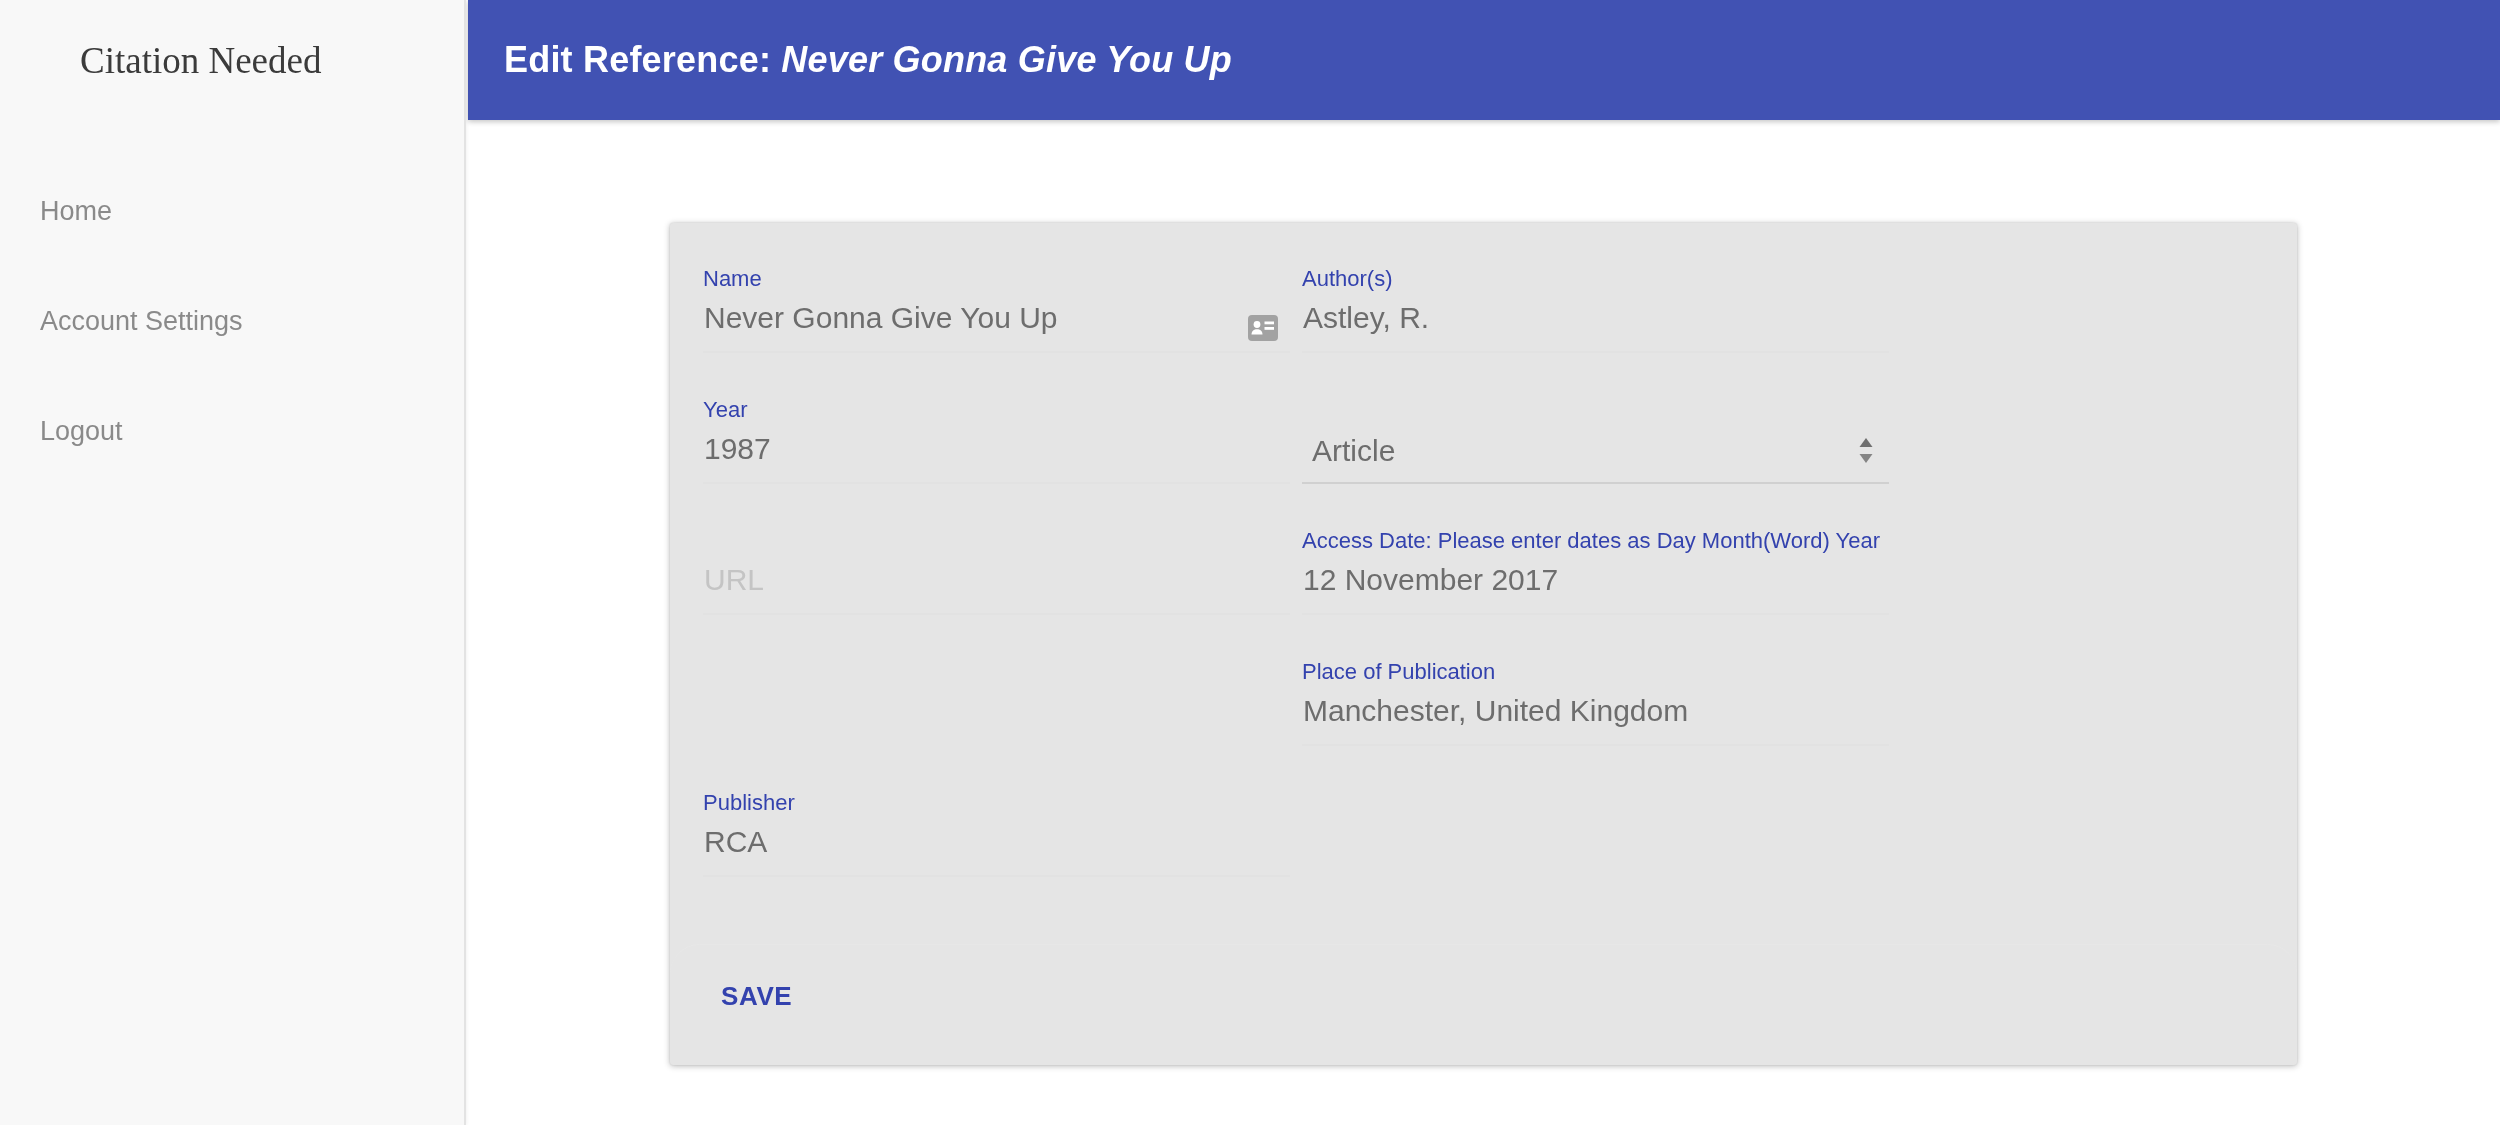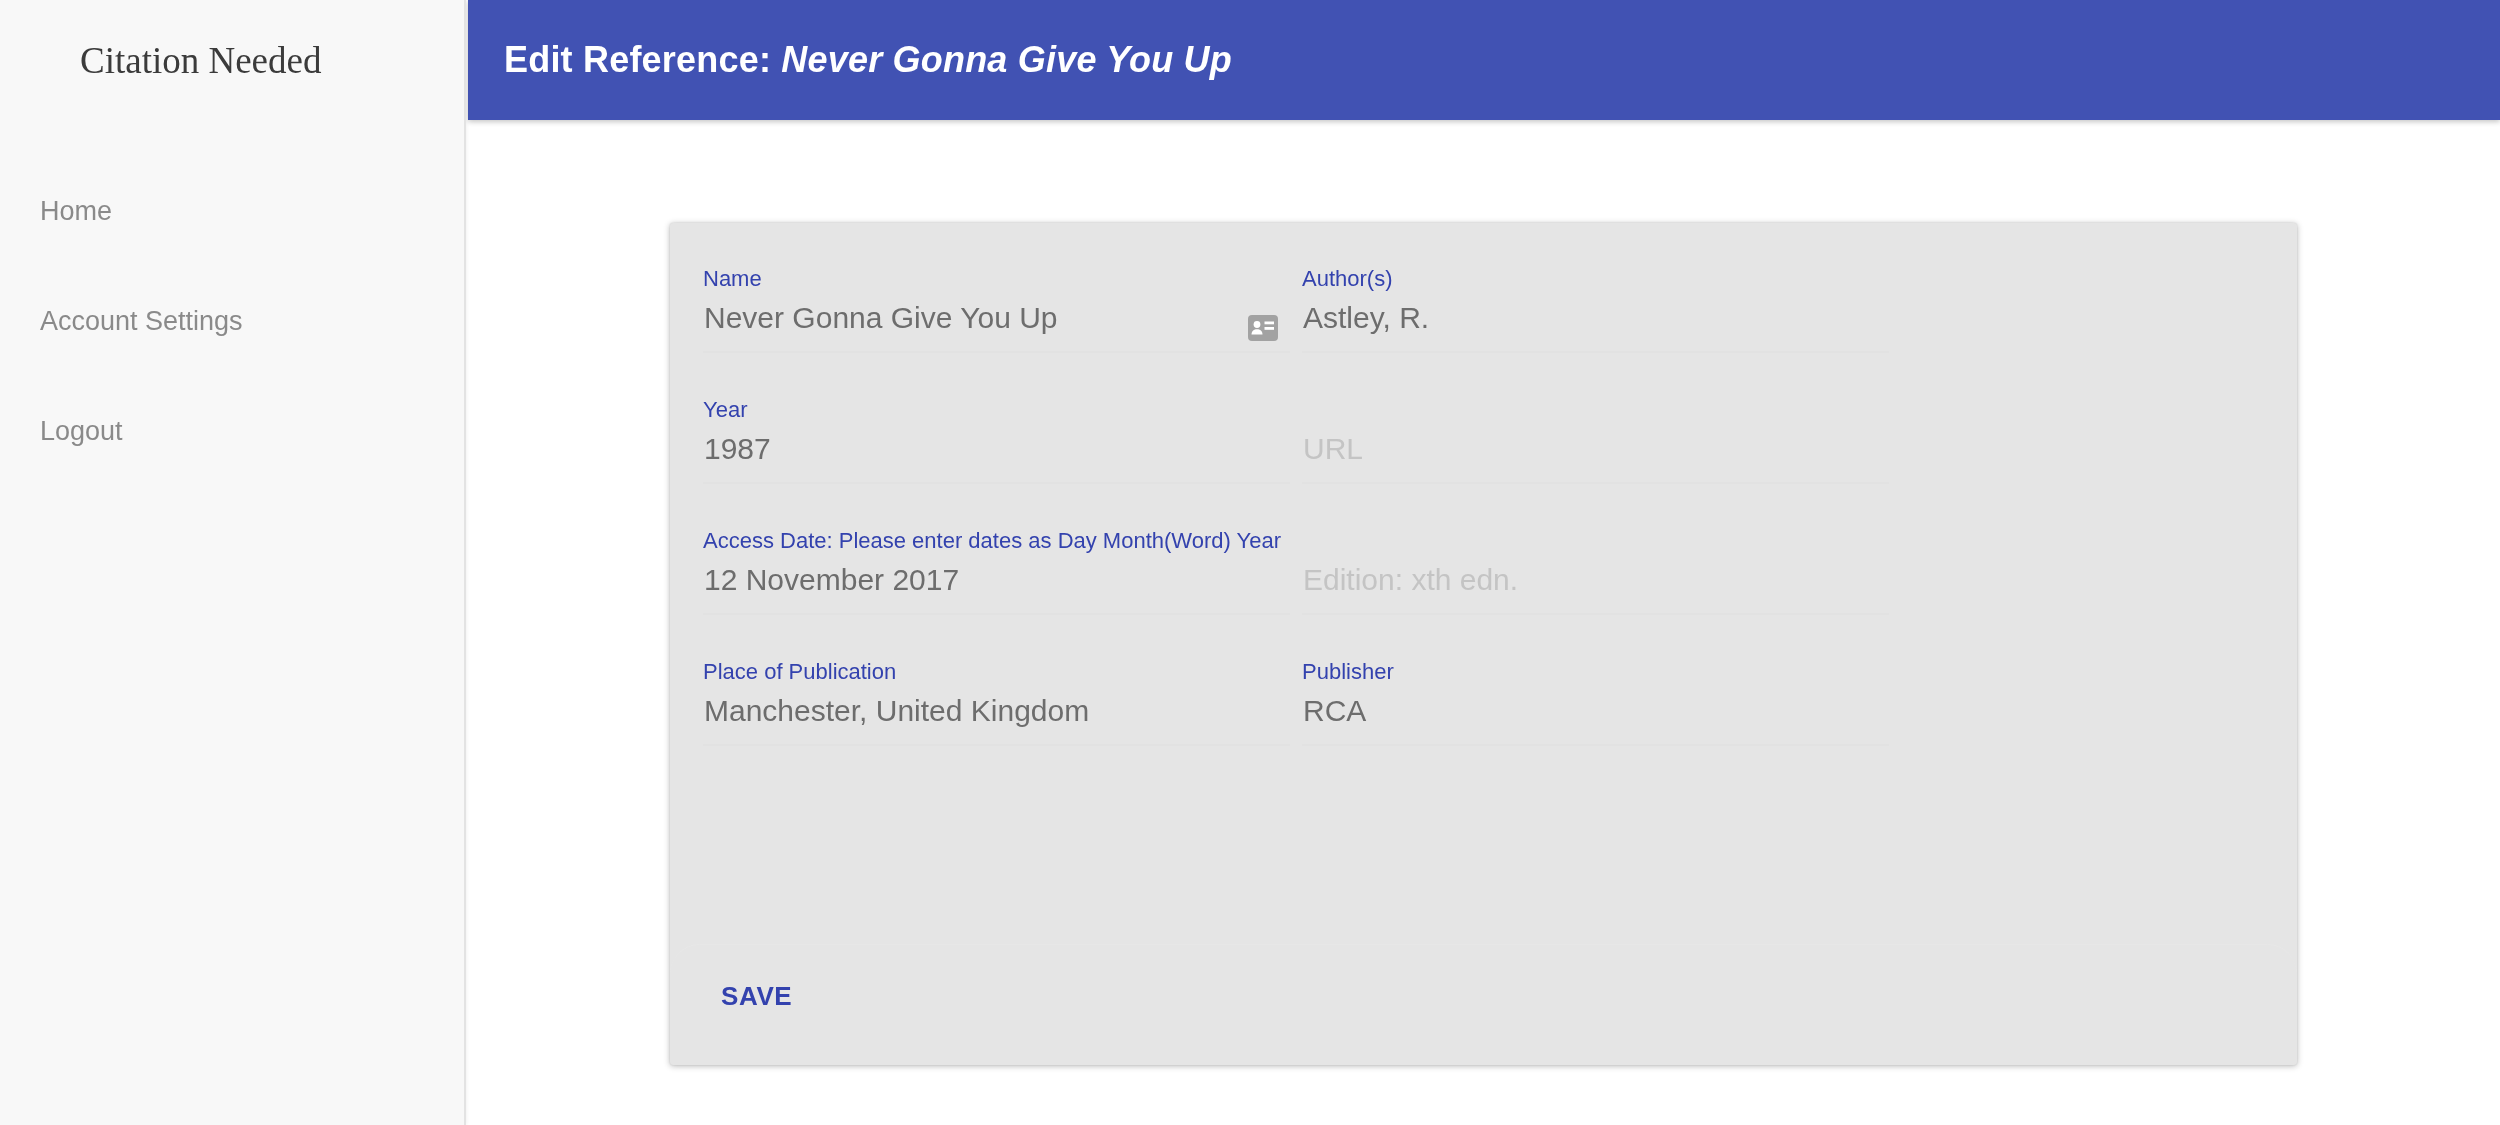--- a/index.html
+++ b/index.html
@@ -162,40 +162,51 @@
         </div>
       </div>
 
       <div class="field">
         <label class="f-label">Year</label>
         <div class="input-wrap">
           <input class="f-input" type="text" value="1987" style="">
         </div>
       </div>
 
-
       <div class="field">
         <span class="f-label"></span>
         <div class="input-wrap">
+          <select class="f-select">
+            <option>Article</option>
+          </select>
+          <span class="select-spinner">
+            <svg width="18" height="27" viewBox="0 0 18 27" xmlns="http://www.w3.org/2000/svg">
+              <path d="M9 1 L15.5 10 H2.5 Z" fill="#6f6f6f"></path>
+              <path d="M9 26 L2.5 17 H15.5 Z" fill="#848484"></path>
+            </svg>
+          </span>
+        </div>
+      </div>
+
+      <div class="field">
+        <span class="f-label"></span>
+        <div class="input-wrap">
           <input class="f-input" type="text" placeholder="URL" style="">
         </div>
       </div>
 
       <div class="field">
         <label class="f-label">Access Date: Please enter dates as Day Month(Word) Year</label>
         <div class="input-wrap">
           <input class="f-input" type="text" value="12 November 2017" style="">
         </div>
       </div>
 
       <div class="field">
         <span class="f-label"></span>
-        <div class="input-wrap">
-          <input class="f-input" type="text" placeholder="Edition: xth edn." style="">
-        </div>
       </div>
 
       <div class="field">
         <label class="f-label">Place of Publication</label>
         <div class="input-wrap">
           <input class="f-input" type="text" value="Manchester, United Kingdom" style="">
         </div>
       </div>
 
       <div class="field">

